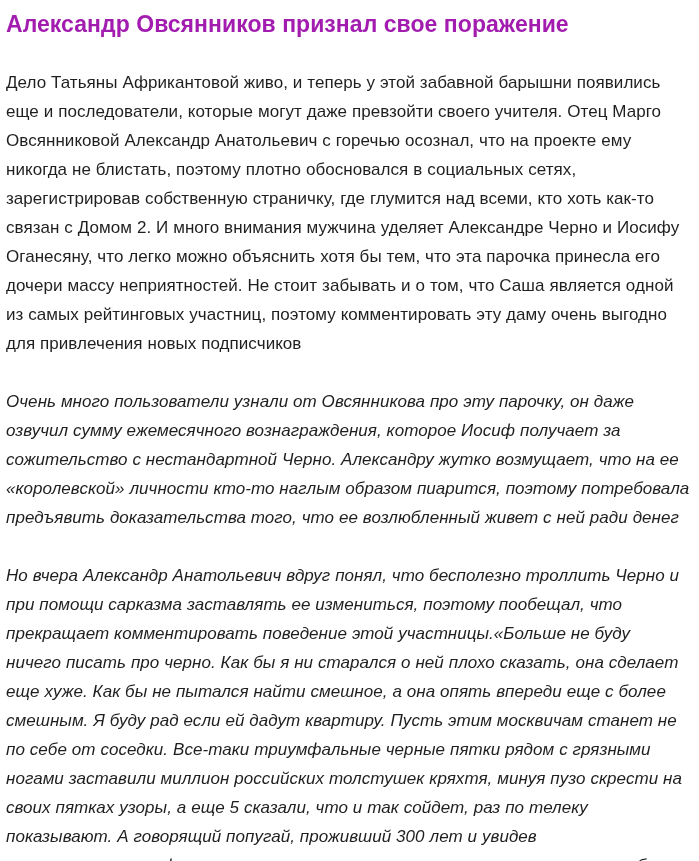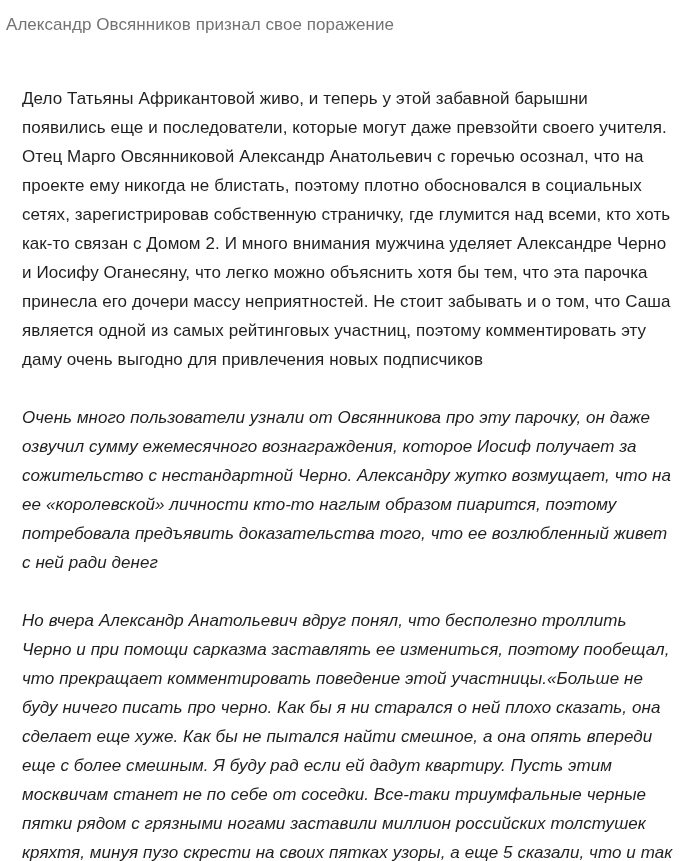--- a/index.html
+++ b/index.html
@@ -15,39 +15,39 @@
     font-family: "Liberation Sans", "DejaVu Sans", sans-serif;
     color: #1f1f1f;
     -webkit-font-smoothing: antialiased;
   }
   .page {
     box-sizing: border-box;
     width: 699px;
     padding: 5px 9px 0 6px;
   }
   .article-title {
-    font-size: 17px;
+    font-size: 23px;
     line-height: 29px;
-    font-weight: 400;
-    color: #737373;
+    font-weight: 700;
+    color: #a21caf;
     margin: 0;
     padding-top: 5px;
     letter-spacing: 0.05px;
     white-space: nowrap;
   }
   .body-copy {
     margin: 0;
     padding-top: 29px;
   }
   .para {
     font-size: 17px;
     line-height: 29px;
     font-weight: 400;
     color: #1f1f1f;
-    margin: 16px;
+    margin: 0;
     text-align: left;
     letter-spacing: 0.05px;
     word-spacing: 0.1px;
   }
   .para + .para {
     margin-top: 29px;
     font-style: italic;
   }
 </style>
 </head>

